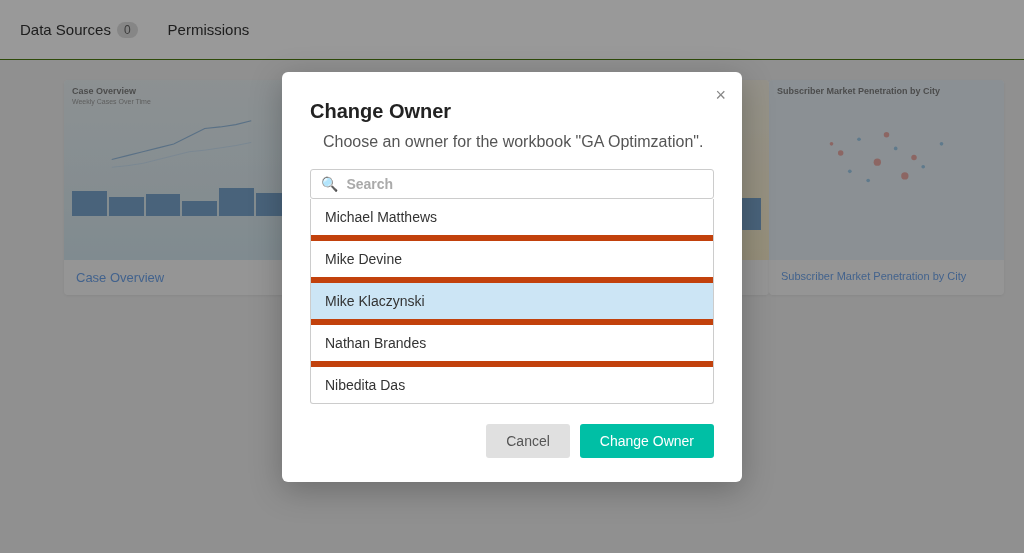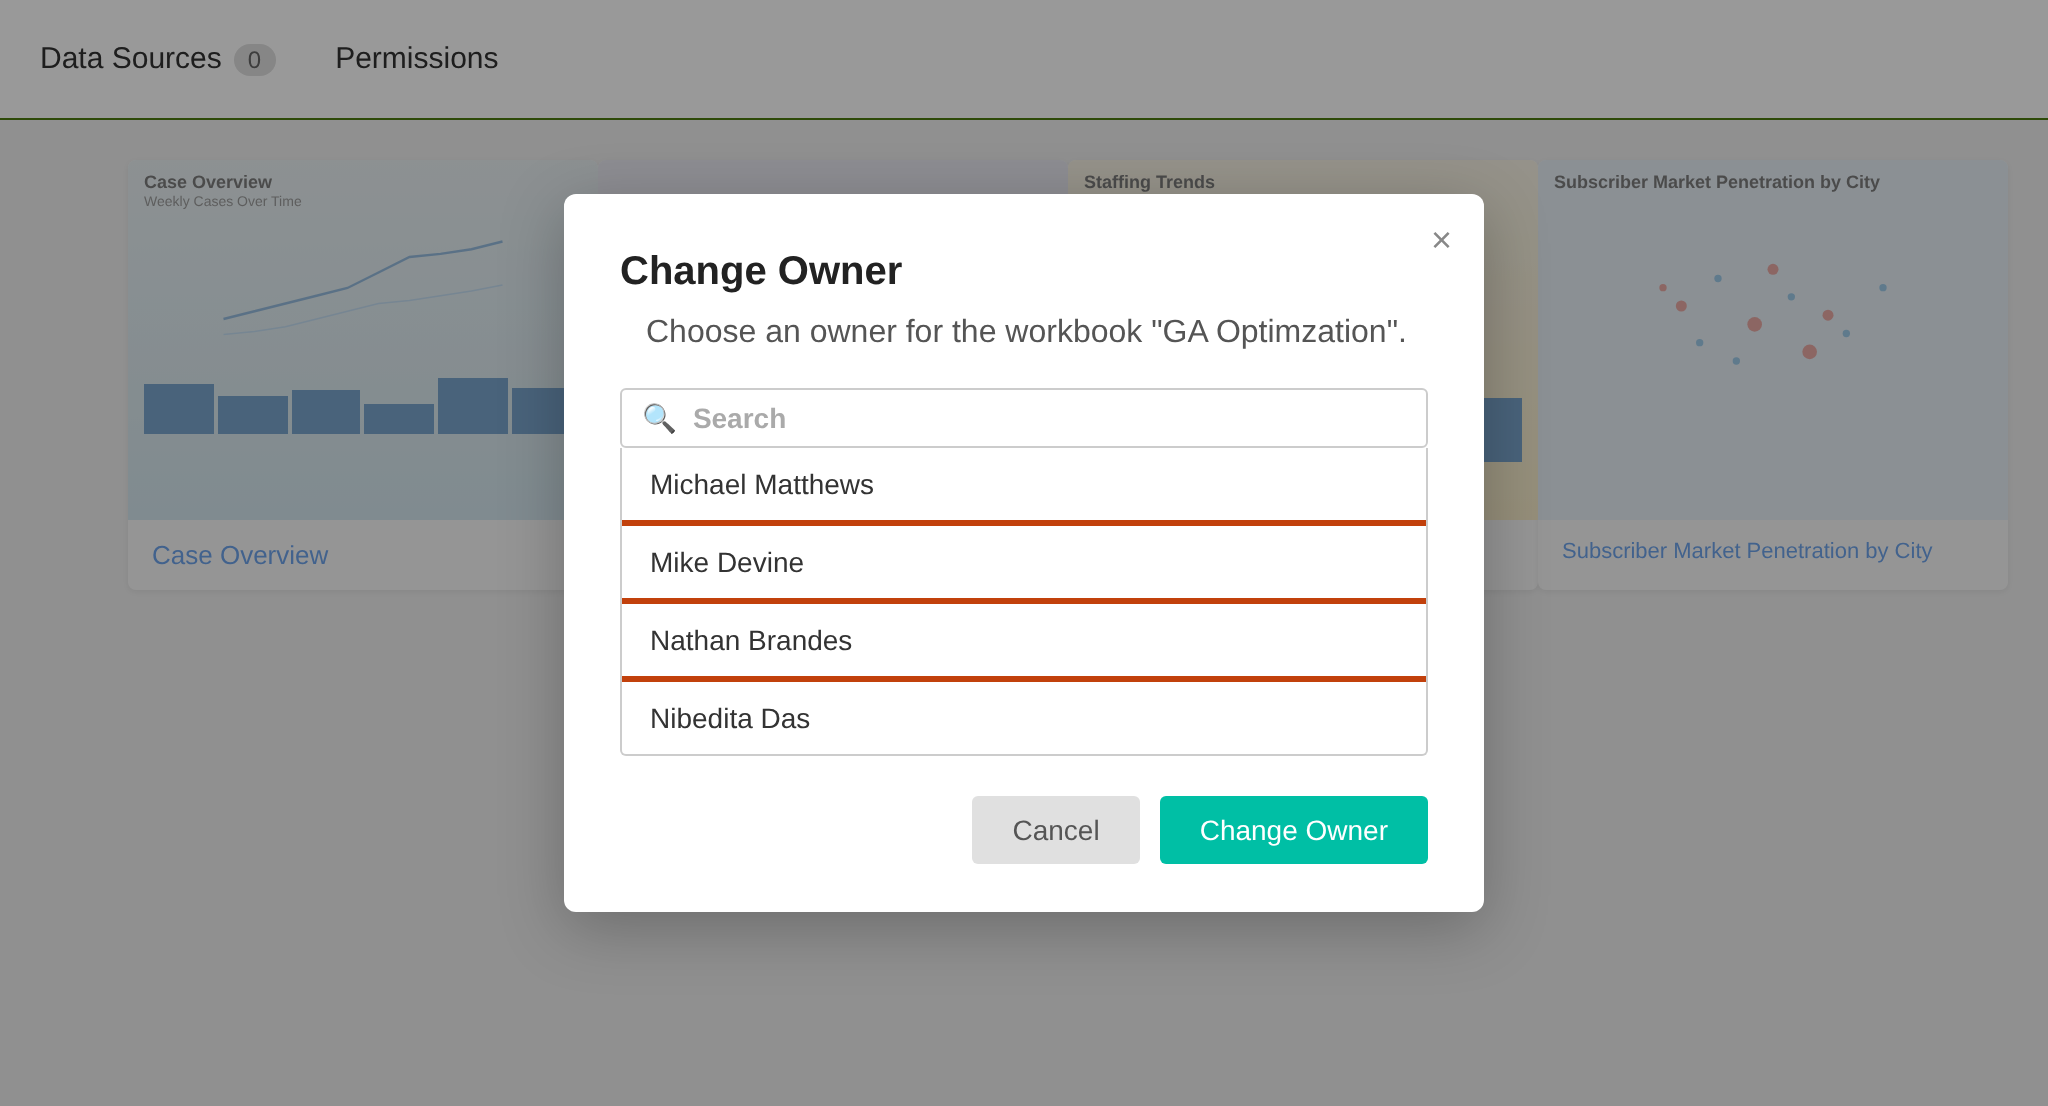--- a/index.html
+++ b/index.html
@@ -152,21 +152,21 @@
       border-top: none;
       border-radius: 0 0 3px 3px;
       max-height: 250px;
       overflow-y: auto;
     }
     .user-item {
       padding: 10px 14px;
       font-size: 14px;
       color: #333;
       cursor: pointer;
-      border-bottom: 3px solid #c2410c;
+      border-bottom: 6px solid #c2410c;
     }
     .user-item:last-child {
       border-bottom: none;
     }
     .user-item.selected {
       background: #cce5f5;
       color: #333;
     }
 
     
@@ -321,20 +321,21 @@
 
     <div class="search-container">
       <span class="search-icon-span">🔍</span>
       <input class="search-input" type="text" placeholder="Search" style="">
     </div>
 
     <div class="user-list">
 
     <div class="user-item">Michael Matthews</div>
         <div class="user-item">Mike Devine</div>
+        <div class="user-item selected">Mike Klaczynski</div>
         <div class="user-item">Nathan Brandes</div>
         <div class="user-item">Nibedita Das</div>
       </div>
 
     <div class="modal-footer">
       <button class="btn-cancel">Cancel</button>
       <button class="btn-change">Change Owner</button>
     </div>
   </div>
 </div>

